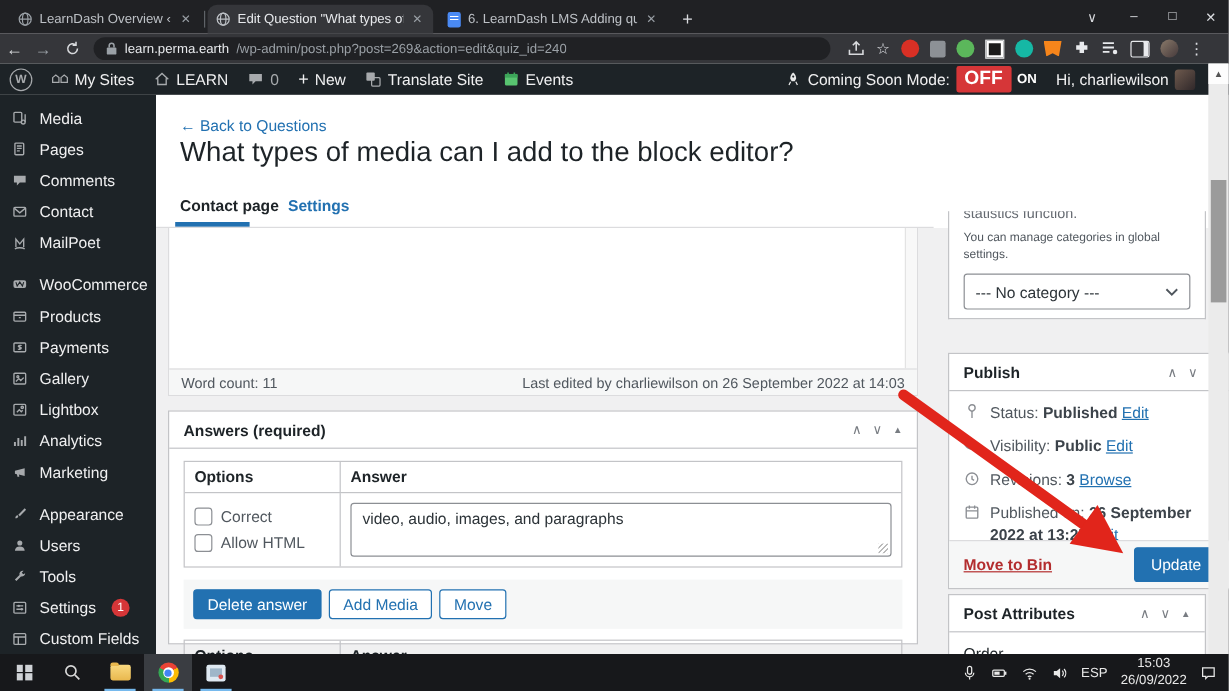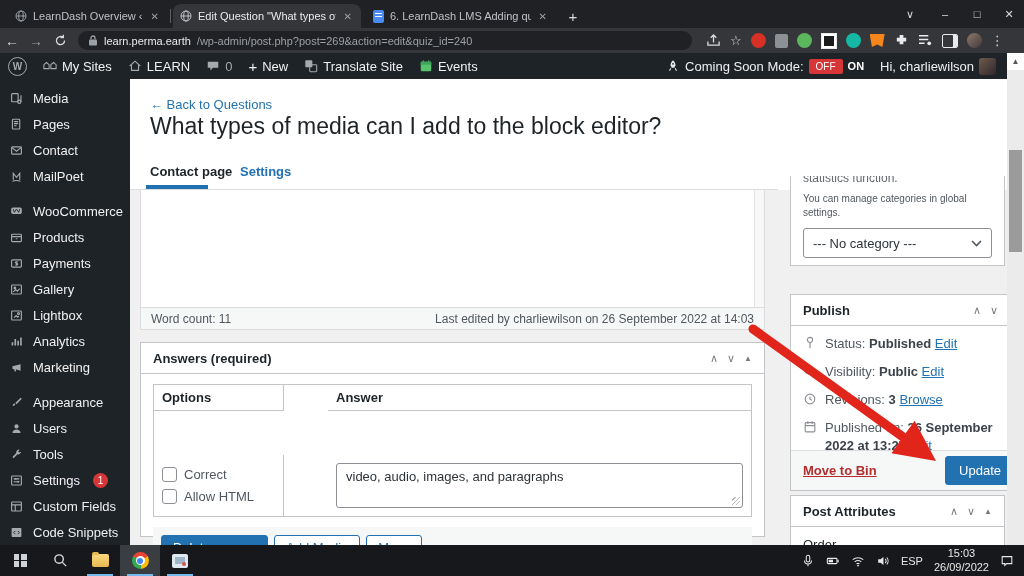--- a/index.html
+++ b/index.html
@@ -34,21 +34,21 @@
   .cir{width:15px;height:15px;border-radius:50%;}
   .glyph{color:#dadce0;font-size:13px;}
 
   
   .adminbar{position:absolute;top:53px;left:0;width:1024px;height:26px;background:#1d2327;
     display:flex;align-items:center;color:#f0f0f1;font-size:13px;z-index:5;}
   .ab-item{display:flex;align-items:center;gap:5px;padding:0 8px;height:26px;}
   .ab-ico svg{width:14px;height:14px;}
   .wpcirc{width:17px;height:17px;border:1.5px solid #a7aaad;border-radius:50%;color:#a7aaad;
     font-size:10px;display:flex;align-items:center;justify-content:center;font-weight:bold;}
-  .offbadge{background:#d63638;color:#fff;font-weight:normal;font-size:10px;padding:2px 7px;border-radius:2px;}
+  .offbadge{background:#d63638;color:#fff;font-weight:bold;font-size:16px;padding:2px 7px;border-radius:2px;}
   .onlbl{font-weight:bold;font-size:11px;color:#fff;}
   .avatar{width:17px;height:17px;border-radius:3px;background:linear-gradient(135deg,#6e5a4e,#30282a);}
 
   
   .sidebar{position:absolute;top:79px;left:0;width:130px;height:497px;background:#1d2327;z-index:4;}
   .sb-item{display:flex;align-items:center;height:26px;padding-left:10px;gap:9px;color:#f0f0f1;font-size:13px;}
   .sb-ico{width:14px;display:flex;}
   .sb-ico svg{width:13px;height:13px;stroke:#a7aaad;fill:none;stroke-width:1.4;}
   .sb-gap{height:9px;}
   .sb-badge{background:#d63638;color:#fff;border-radius:50%;width:15px;height:15px;font-size:10px;
@@ -75,21 +75,21 @@
   .postbox{background:#fff;border:1px solid #c3c4c7;box-sizing:border-box;}
   .pb-head{height:30px;display:flex;align-items:center;justify-content:space-between;padding:0 12px;
     border-bottom:1px solid #c3c4c7;}
   .pb-title{font-size:13px;font-weight:bold;color:#1d2327;}
   .pb-icons{display:flex;align-items:center;gap:9px;color:#787c82;}
   .pb-icons .c{font-size:11px;}
   .pb-icons .t{font-size:8px;}
 
   .answersbox{position:absolute;left:140px;top:342px;width:625px;height:195px;}
   .ans-body{padding:10px 12px;}
-  .atable{border:1px solid #c3c4c7;display:grid;grid-template-columns:130px 1fr;gap:44px;}
+  .atable{border:1px solid #c3c4c7;display:grid;grid-template-columns:130px 1fr;}
   .acell{padding:5px 8px;font-size:13px;color:#1d2327;box-sizing:border-box;}
   .ahead{font-weight:bold;border-bottom:1px solid #c3c4c7;}
   .aopts{border-right:1px solid #c3c4c7;}
   .cbrow{display:flex;align-items:center;gap:7px;margin:7px 0;color:#50575e;}
   .cb{width:15px;height:15px;border:1px solid #8c8f94;border-radius:3px;background:#fff;
     display:inline-flex;align-items:center;justify-content:center;font-size:11px;color:#2271b1;font-weight:bold;box-sizing:border-box;}
   .txtarea{border:1px solid #8c8f94;border-radius:3px;background:#fff;font-size:13px;color:#2c3338;
     padding:5px 9px;position:relative;margin:3px 0;}
   .txtarea::after{content:"";position:absolute;right:2px;bottom:2px;width:8px;height:8px;
     background:repeating-linear-gradient(135deg,transparent 0 2px,#bbb 2px 3px);}
@@ -310,20 +310,28 @@
           <svg viewBox="0 0 16 16">
             <rect x="3" y="1.5" width="9" height="12" rx="1"></rect>
             <path d="M5 4.5h5M5 7h5M5 9.5h3"></path>
           </svg>
         </span>
         <span>Pages</span>
       </div>
     <div class="sb-item">
         <span class="sb-ico">
           <svg viewBox="0 0 16 16">
+            <path d="M2 3h12v7H8l-3 3v-3H2z" fill="#a7aaad" stroke="none"></path>
+          </svg>
+        </span>
+        <span>Comments</span>
+      </div>
+    <div class="sb-item">
+        <span class="sb-ico">
+          <svg viewBox="0 0 16 16">
             <rect x="2" y="3.5" width="12" height="9" rx="1"></rect>
             <path d="M2.5 4.5L8 9l5.5-4.5"></path>
           </svg>
         </span>
         <span>Contact</span>
       </div>
     <div class="sb-item">
         <span class="sb-ico">
           <svg viewBox="0 0 16 16">
             <path d="M4 12V4l4 5 4-5v8"></path>

